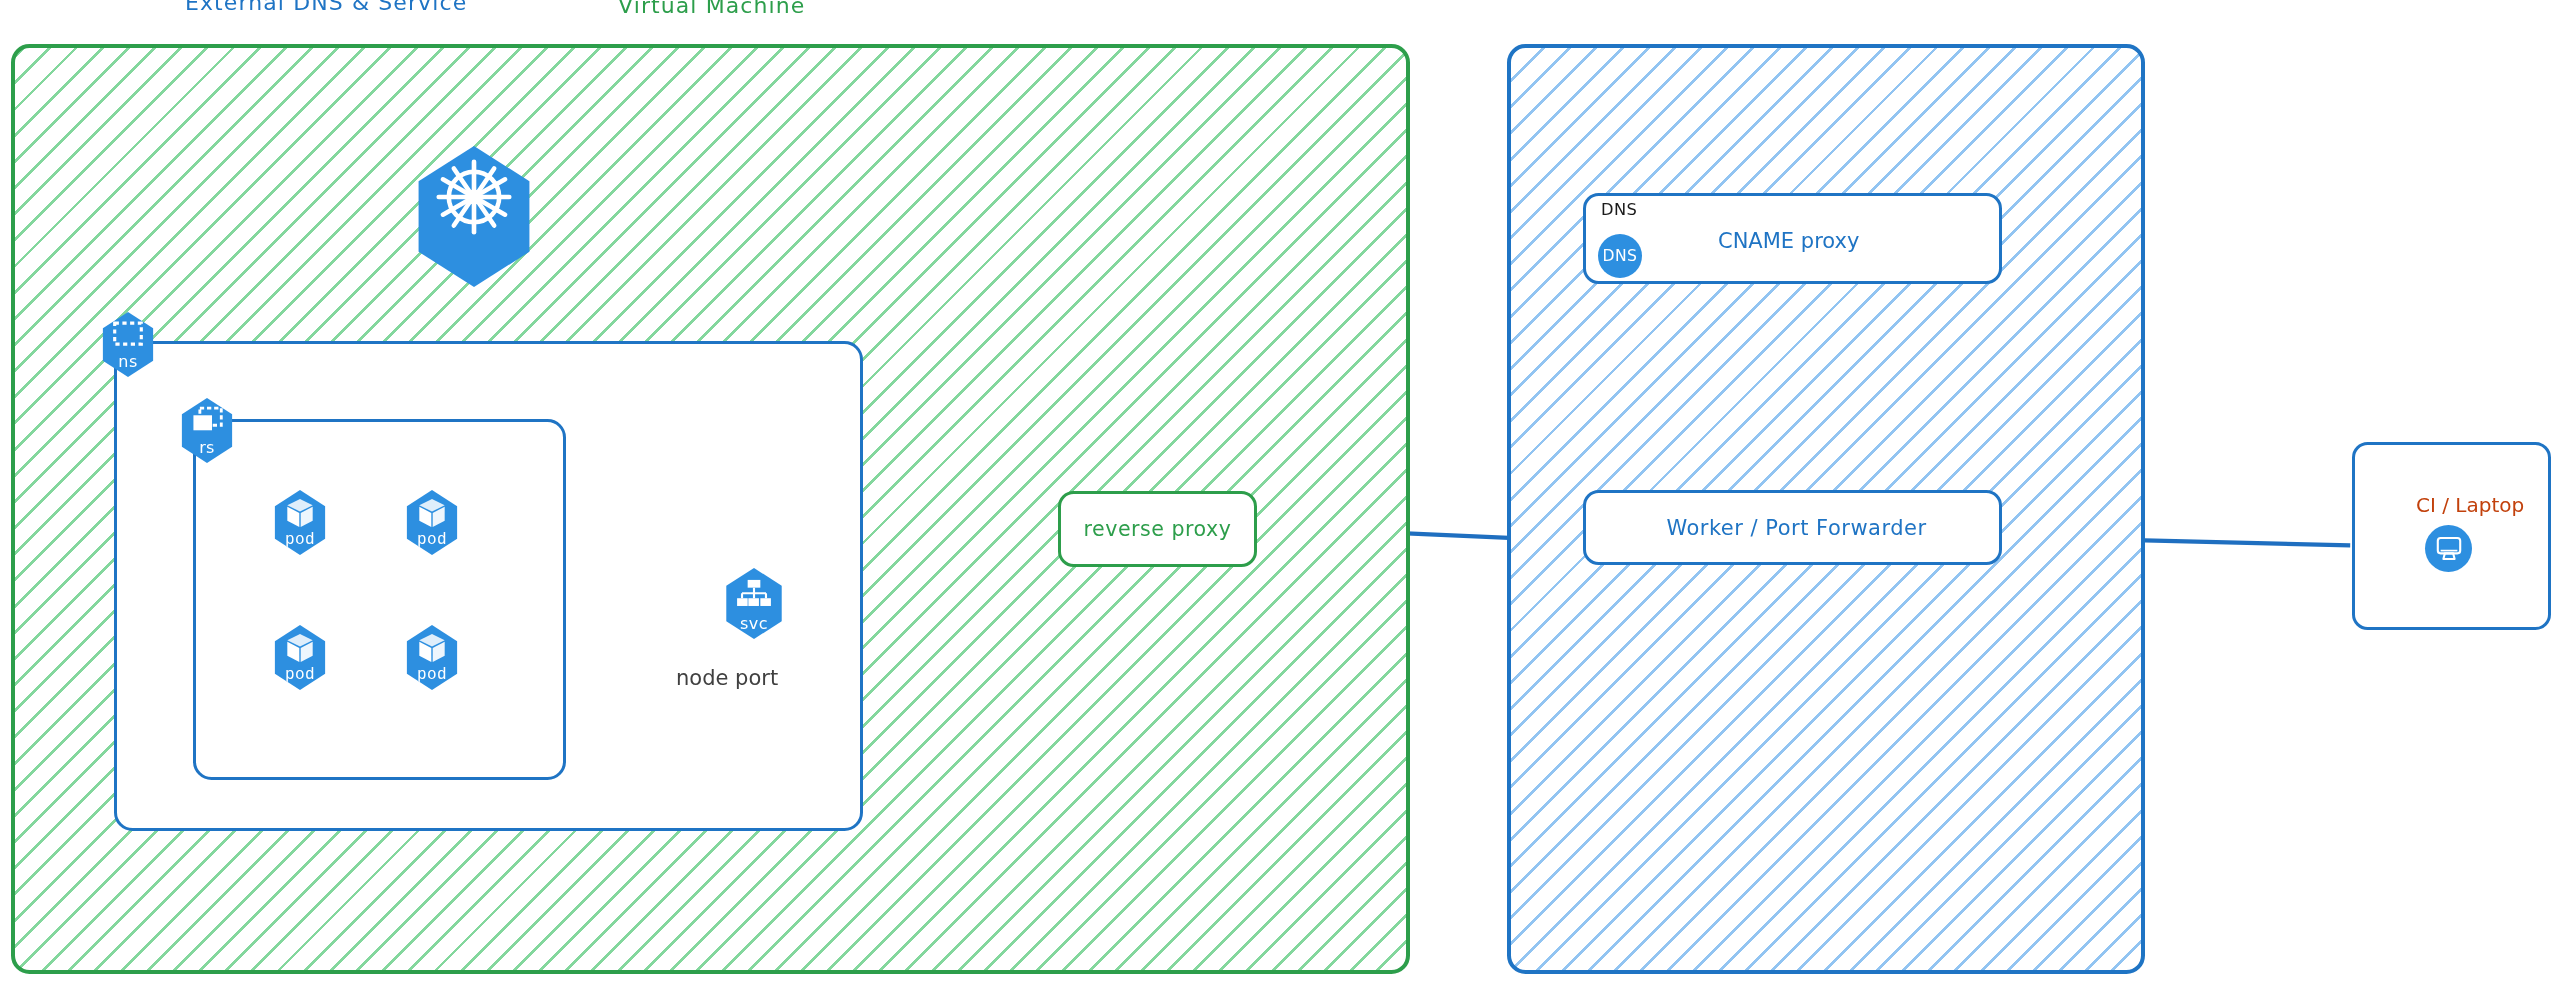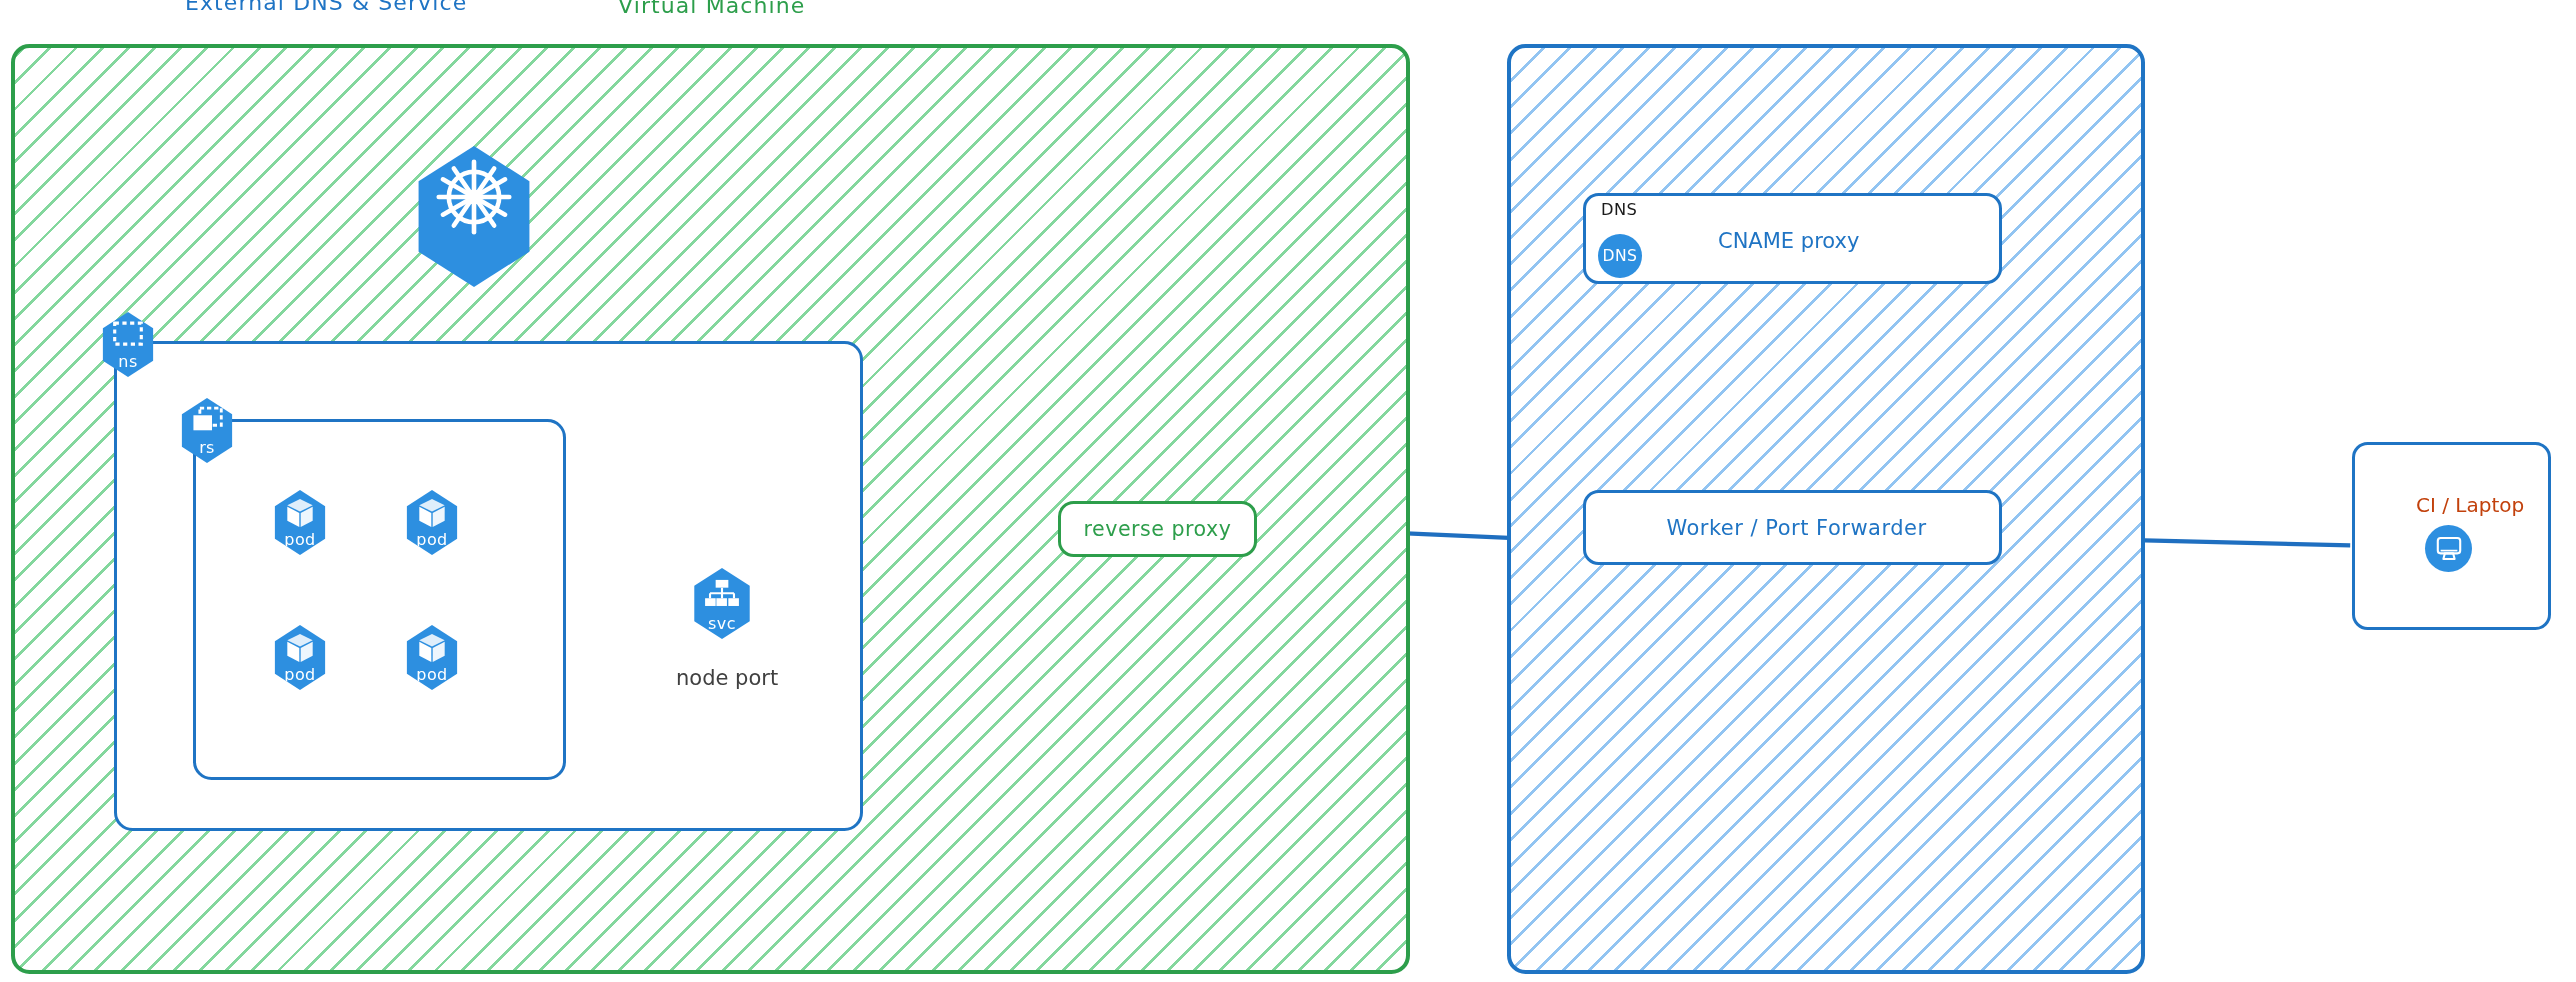--- a/index.html
+++ b/index.html
@@ -61,21 +61,21 @@
   }
   .nodebox .label{
     font-family:"DejaVu Sans","Liberation Sans",sans-serif;
     font-size:21px;white-space:nowrap;letter-spacing:0.5px;
   }
   .blue-box{border:3.6px solid #1f74c4;}
   .green-box{border:3.6px solid #2d9e4b;}
   .blue-text{color:#1f74c4;margin-left:8px;}
   .green-text{color:#2d9e4b;}
 
-  #rp-box{left:1058px;top:491px;width:199px;height:56px;margin-top:10px;}
+  #rp-box{left:1058px;top:491px;width:199px;height:76px;}
   #rp-box .label{font-size:20.6px;}
 
   #dns-rec-box{left:1583px;top:193px;width:419px;height:91px;}
   #worker-box{left:1583px;top:490px;width:419px;height:75px;}
   #ci-box{left:2352px;top:442px;width:199px;height:188px;}
 
   #dns-kicker{
     position:absolute;left:1601px;top:200px;
     font-family:"DejaVu Sans","Liberation Sans",sans-serif;
     font-size:16.3px;color:#1b1b1b;letter-spacing:0.4px;
@@ -97,26 +97,26 @@
   }
   .hex .hexlbl{
     position:absolute;left:0;right:0;bottom:9%;text-align:center;
     color:#ffffff;font-size:16px;letter-spacing:0.4px;
   }
   .hex svg{position:absolute;left:50%;top:36%;transform:translate(-50%,-50%);}
 
   #k8s-logo{left:410px;top:146px;width:128px;height:141px;}
   #ns-badge{left:99px;top:312px;width:58px;height:65px;}
   #rs-badge{left:178px;top:398px;width:58px;height:65px;}
-  .pod-badge{width:58px;height:65px;}
+  .pod-badge{width:58px;height:65px;font-family:Liberation Mono, monospace;}
   #pod-1{left:271px;top:490px;}
   #pod-2{left:403px;top:490px;}
   #pod-3{left:271px;top:625px;}
   #pod-4{left:403px;top:625px;}
-  #svc-badge{left:690px;top:568px;width:64px;height:71px;}
+  #svc-badge{left:722px;top:568px;width:64px;height:71px;}
   #nodeport-label{position:absolute;left:676px;top:666px;font-size:21px;color:#404040;white-space:nowrap;}
 
   svg.edges{position:absolute;left:0;top:0;width:2576px;height:983px;pointer-events:none;}
 </style>
 </head>
 <body>
 
 <div id="stage">
 
   <svg class="edges" viewBox="0 0 3628 1384">

